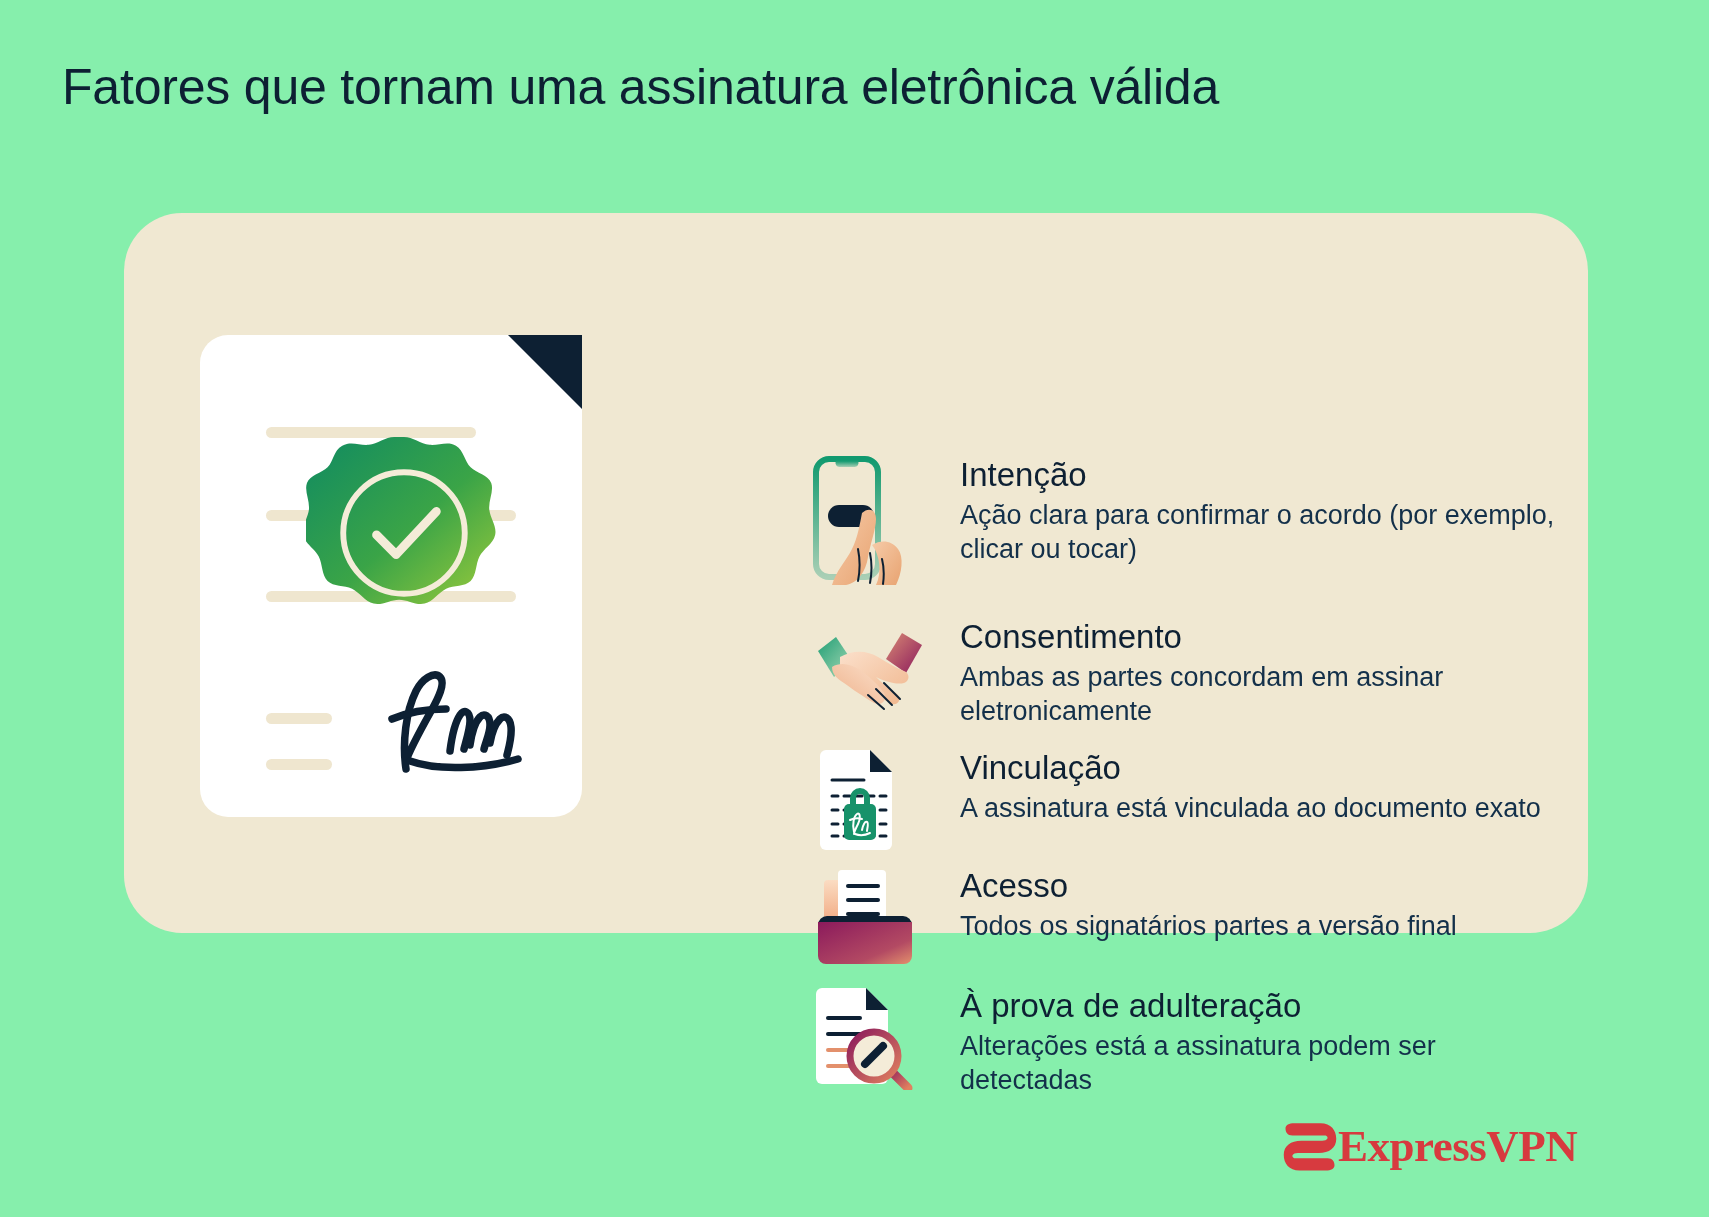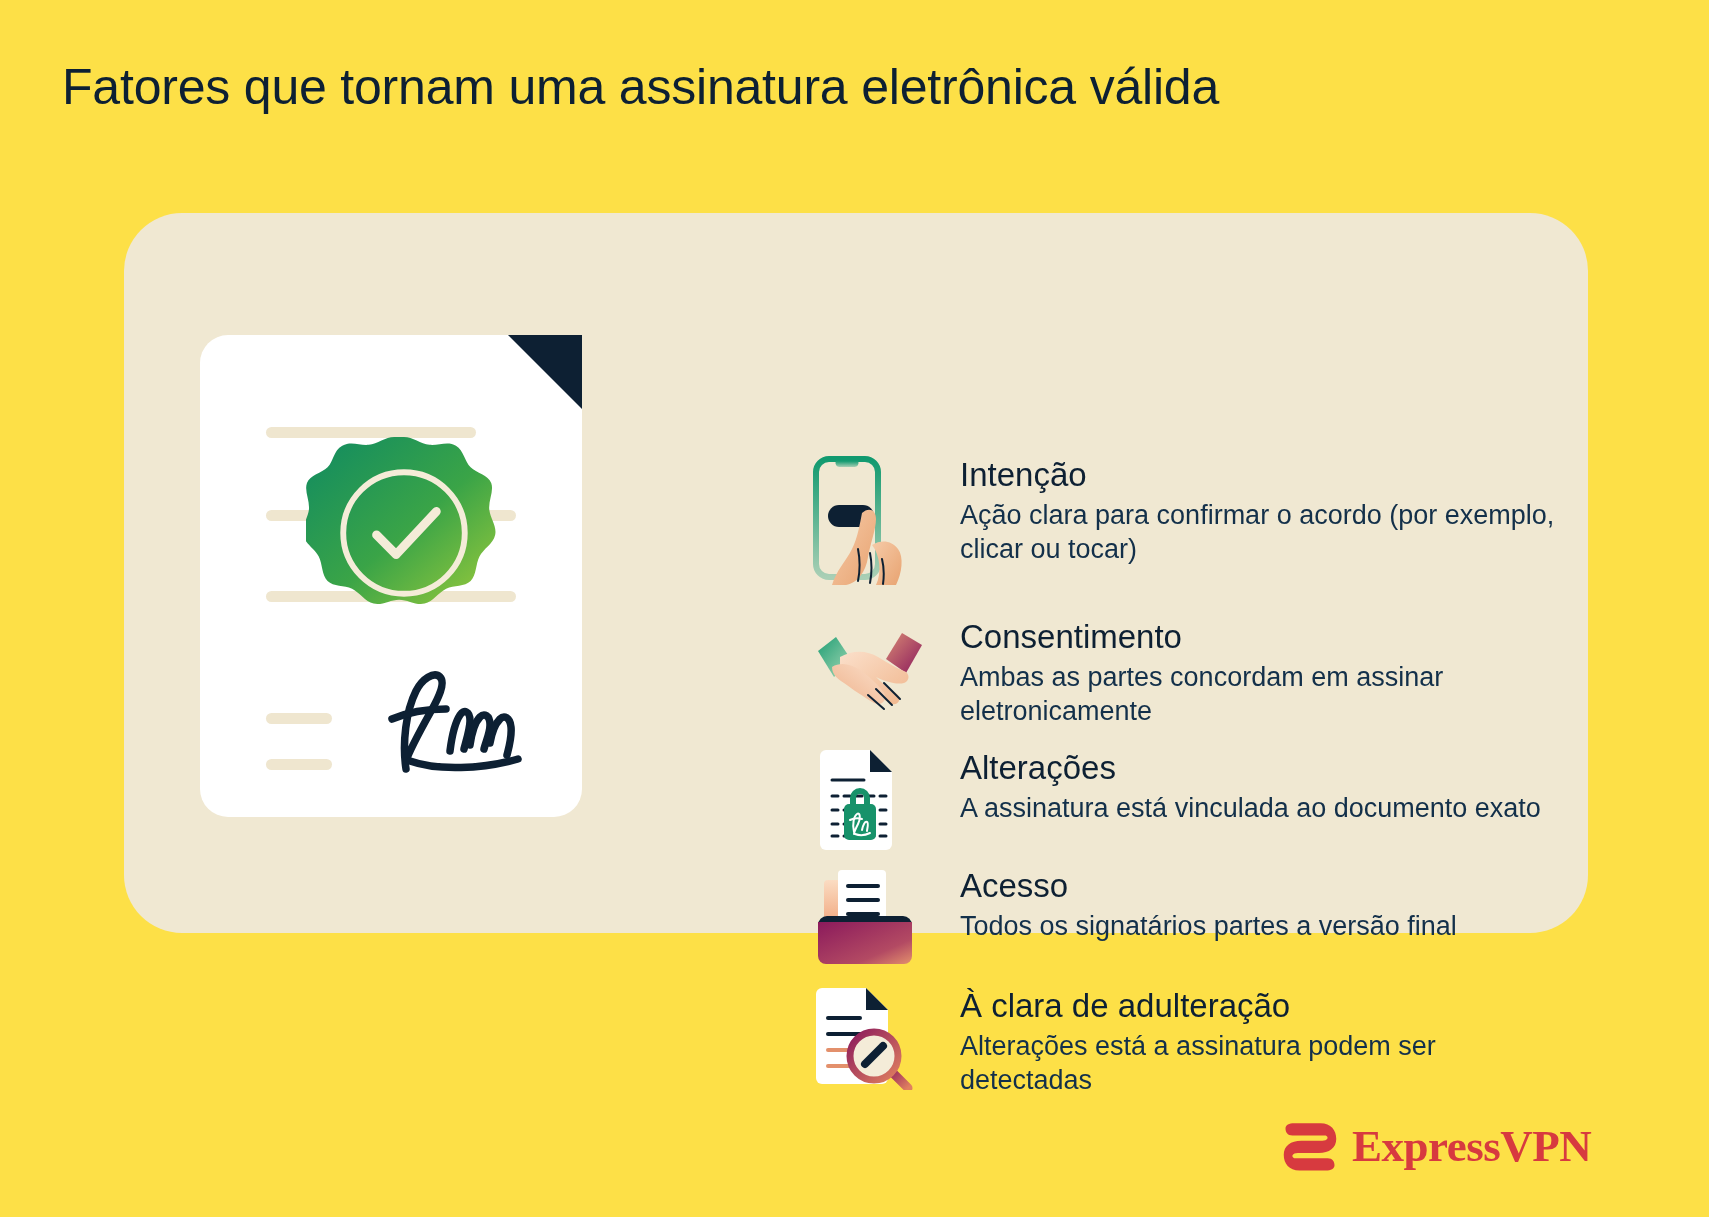--- a/index.html
+++ b/index.html
@@ -9,21 +9,21 @@
     height: 1217px;
     background: #ffffff;
     font-family: "Liberation Sans", sans-serif;
     overflow: hidden;
   }
 
   .page {
     position: relative;
     width: 1709px;
     height: 1217px;
-    background: #fde047;
+    background: #86efac;
   }
 
   
   .title {
     position: absolute;
     left: 62px;
     top: 58px;
     font-size: 50px;
     font-weight: 400;
     color: #0d2033;
@@ -139,21 +139,20 @@
   .feature.i3 .f-icon { height: 110px; }
   .feature.i4 .f-icon { height: 110px; }
 
   
   .brand {
     position: absolute;
     left: 1282px;
     top: 1118px;
     display: flex;
     align-items: center;
-    gap: 14px;
   }
   .brand-mark { width: 56px; height: 56px; }
   .brand-name {
     font-family: "Liberation Serif", serif;
     font-size: 45px;
     font-weight: 700;
     color: #d73a3f;
     letter-spacing: -0.5px;
     line-height: 1;
   }
@@ -293,21 +292,21 @@
             <rect x="34" y="58" width="32" height="36" rx="5" fill="#17926a"></rect>
             <g fill="none" stroke="#ffffff" stroke-width="2" stroke-linecap="round">
               <path d="M44 86 C42 78 44 70 47 68 C50 66 51 72 48 78 C46 82 44 86 44 88"></path>
               <path d="M40 74 C44 72 48 72 52 73"></path>
               <path d="M52 84 C53 79 55 75 57 76 C59 77 57 83 57 85"></path>
               <path d="M45 88 C50 90 56 89 60 87"></path>
             </g>
           </svg>
         </div>
         <div class="f-text">
-          <div class="f-title">Alterações</div>
+          <div class="f-title">Vinculação</div>
           <div class="f-desc">A assinatura está vinculada ao documento exato</div>
         </div>
       </div>
 
       <div class="feature i3">
         <div class="f-icon">
           <svg width="110" height="104" viewBox="0 0 110 104">
             <defs>
               <linearGradient id="gFolder" x1="0" y1="0" x2="1" y2="1">
                 <stop offset="0%" stop-color="#8b1a5c"></stop>
@@ -354,21 +353,21 @@
             <g stroke="#e3906c" stroke-width="4" stroke-linecap="round">
               <path d="M18 66 h46"></path>
               <path d="M18 82 h30"></path>
             </g>
             <path d="M78 84 L98 104" stroke="url(#gLens)" stroke-width="9" stroke-linecap="round"></path>
             <circle cx="64" cy="72" r="24" fill="#f4ecd8" stroke="url(#gLens)" stroke-width="7"></circle>
             <path d="M55 80 L73 62" stroke="#0d2033" stroke-width="8" stroke-linecap="round"></path>
           </svg>
         </div>
         <div class="f-text">
-          <div class="f-title">À clara de adulteração</div>
+          <div class="f-title">À prova de adulteração</div>
           <div class="f-desc">Alterações está a assinatura podem ser detectadas</div>
         </div>
       </div>
 
     </div>
   </div>
 
   <div class="brand">
     <svg class="brand-mark" viewBox="0 0 64 64">
       <path fill="#d73a3f" d="M44 6 C56 6 62 14 62 24 C62 34 54 40 42 40 L18 40 C12 40 10 44 14 46 L52 46 C58 46 60 50 60 54 C60 58 56 60 50 60 L20 60 C8 60 2 52 2 42 C2 32 10 26 22 26 L46 26 C52 26 54 22 50 20 L12 20 C6 20 4 16 4 12 C4 8 8 6 14 6 z"></path>

